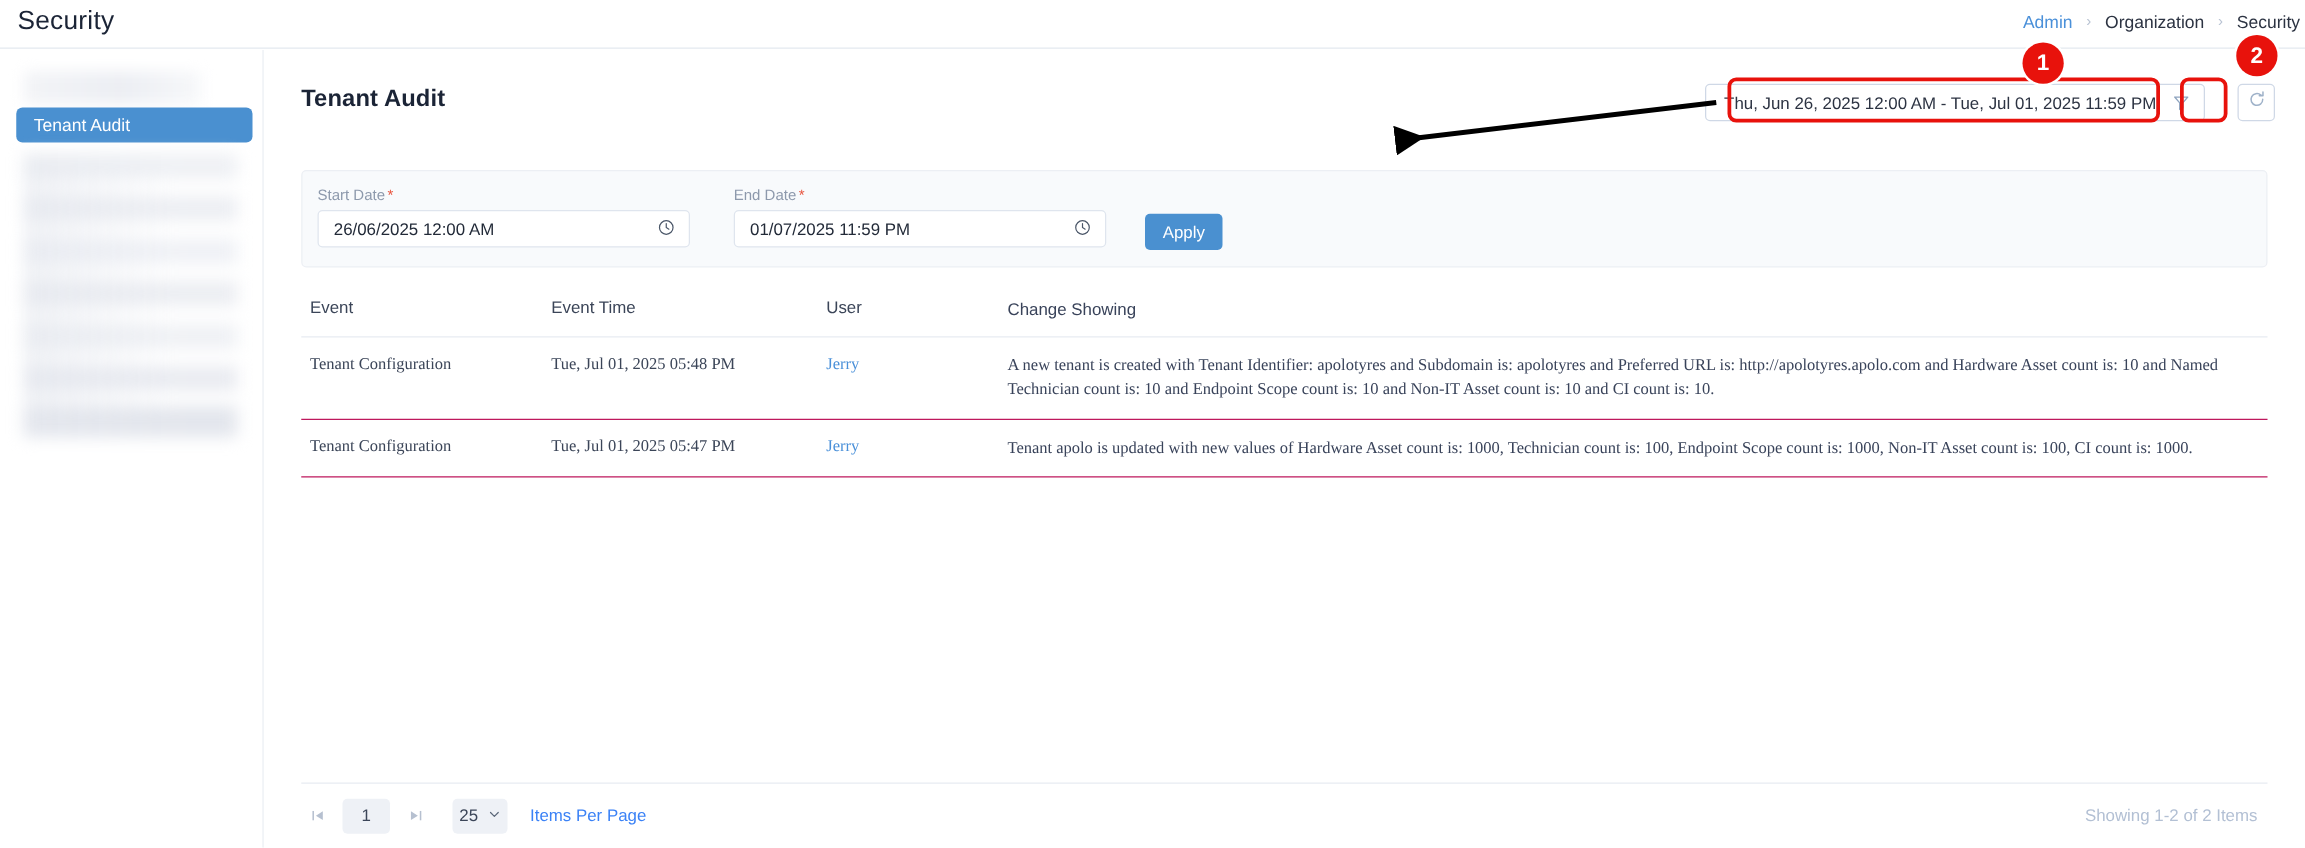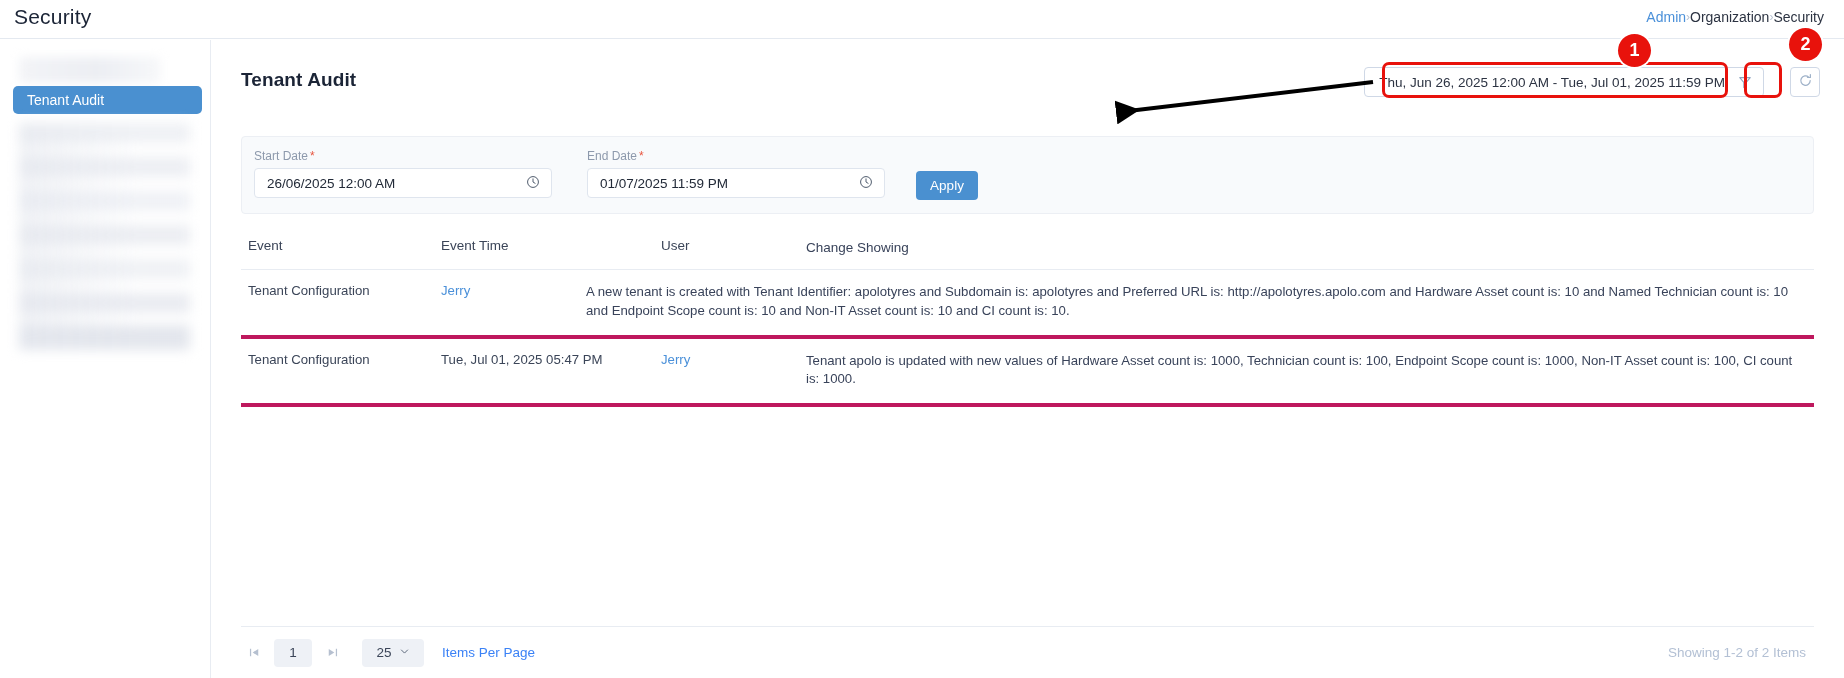--- a/index.html
+++ b/index.html
@@ -15,22 +15,22 @@
     position: absolute; left: 0; top: 0; width: 1844px; height: 39px;
     border-bottom: 1px solid #e4e9f0;
     background: #fff;
   }
   .app-title {
     position: absolute; left: 14px; top: 5px;
     font-size: 21px; color: #1b2436; font-weight: 400;
     letter-spacing: 0.2px;
   }
   .breadcrumb {
-    position: absolute; right: 20px; top: 9px;
-    display: flex; align-items: center; 
+    position: absolute; right: 4px; top: 9px;
+    display: flex; align-items: center; gap: 11px;
     font-size: 14px;
   }
   .bc-link { color: #4a90d9; }
   .bc-cur  { color: #2c3342; }
   .bc-sep  { color: #b9c3d3; font-size: 12px; }
 
   
   .sidebar {
     position: absolute; left: 0; top: 40px; width: 211px; height: 638px;
     background: #fff; border-right: 1px solid #e8ecf2;
@@ -111,43 +111,43 @@
     color: #fff; font-size: 13.5px; font-family: inherit; cursor: pointer;
   }
 
   
   .table { position: absolute; left: 30px; top: 188px; width: 1573px; }
   .thead {
     display: flex; padding: 10px 0 12px 0; border-bottom: 1px solid #e8ecf2;
     font-size: 13.5px; color: #3b4558;
   }
   .trow {
-    display: flex; padding: 13px 0 14px 0; border-bottom: 4px solid #be185d;
-    font-size: 13.2px; color: #3b4558;
+    display: flex; padding: 13px 0 14px 0; border-bottom: 1px solid #be185d;
+    font-size: 13.2px; color: #3b4558; font-family: Liberation Serif, serif;
   }
   .c-event   { width: 200px; padding-left: 7px; flex: none; }
   .c-time    { width: 220px; flex: none; }
   .c-user    { width: 145px; flex: none; }
   .c-summary { flex: 1; padding-right: 12px; line-height: 1.42; color:#39435a; }
   .user-link { color: #4a90d9; }
 
   
   .footer {
     position: absolute; left: 30px; bottom: 0; width: 1573px; height: 52px;
     border-top: 1px solid #e8ecf2; display: flex; align-items: center;
   }
   .pg-btn { width: 26px; height: 26px; display:flex; align-items:center; justify-content:center;
             color:#b6c0d0; }
   .pg-num {
     width: 38px; height: 28px; background: #eef1f6; border-radius: 4px;
     display:flex; align-items:center; justify-content:center;
     font-size: 13.5px; color:#3b4558; margin: 0 7px;
   }
   .pg-size {
-    margin-left: 17px; width: 62px; height: 28px; background:#eef1f6; border-radius:4px;
+    margin-left: 17px; width: 44px; height: 28px; background:#eef1f6; border-radius:4px;
     display:flex; align-items:center; justify-content:center; gap:7px;
     font-size:13.5px; color:#3b4558;
   }
   .pg-label { margin-left: 18px; font-size: 13.5px; color: #3b82f6; }
   .pg-showing { margin-left: auto; font-size: 13.5px; color: #b3c0d4; padding-right: 8px; }
 
   
   .anno-box {
     position: absolute; border: 3px solid #e8120c; border-radius: 7px;
     pointer-events: none;
@@ -247,20 +247,21 @@
   <div class="table">
     <div class="thead">
       <div class="c-event">Event</div>
       <div class="c-time">Event Time</div>
       <div class="c-user">User</div>
       <div class="c-summary">Change Showing</div>
     </div>
 
     <div class="trow">
       <div class="c-event">Tenant Configuration</div>
+      <div class="c-time">Tue, Jul 01, 2025 05:48 PM</div>
       <div class="c-user"><span class="user-link">Jerry</span></div>
       <div class="c-summary">A new tenant is created with Tenant Identifier: apolotyres and Subdomain is: apolotyres and Preferred URL is: http://apolotyres.apolo.com and Hardware Asset count is: 10 and Named Technician count is: 10 and Endpoint Scope count is: 10 and Non-IT Asset count is: 10 and CI count is: 10.</div>
     </div>
 
     <div class="trow">
       <div class="c-event">Tenant Configuration</div>
       <div class="c-time">Tue, Jul 01, 2025 05:47 PM</div>
       <div class="c-user"><span class="user-link">Jerry</span></div>
       <div class="c-summary">Tenant apolo is updated with new values of Hardware Asset count is: 1000, Technician count is: 100, Endpoint Scope count is: 1000, Non-IT Asset count is: 100, CI count is: 1000.</div>
     </div>

